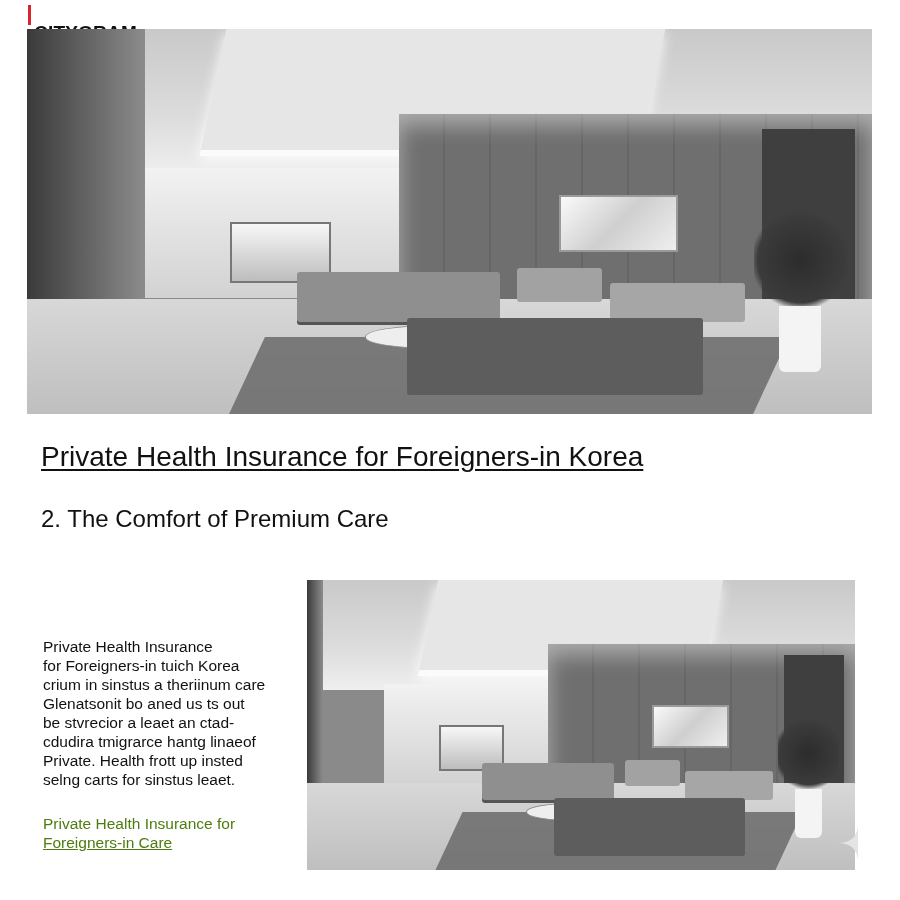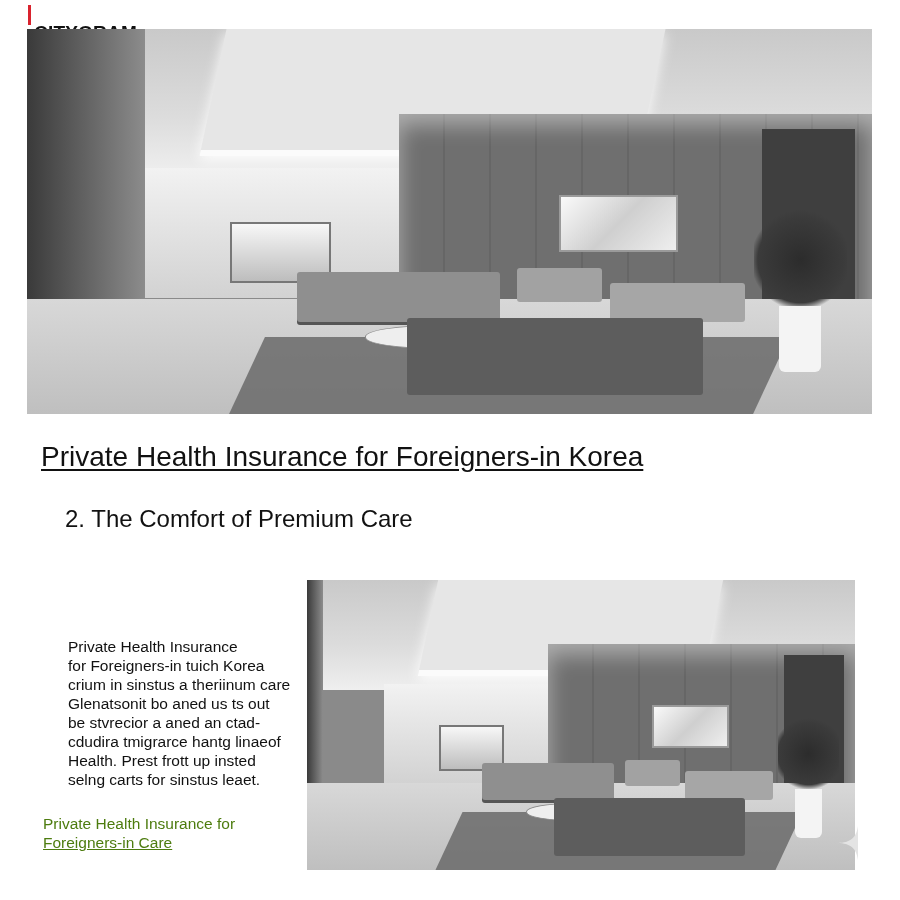--- a/index.html
+++ b/index.html
@@ -38,24 +38,24 @@
   .photo .sofa3 { position: absolute; left: 58%; top: 62%; width: 10%; height: 9%; background: #a2a2a2; border-radius: 3px; }
   .photo .sofa4 { position: absolute; left: 69%; top: 66%; width: 16%; height: 10%; background: #a6a6a6; border-radius: 3px; }
   .photo .table { position: absolute; left: 40%; top: 77%; width: 17%; height: 6%; background: #eeeeee; border-radius: 50%; border: 1px solid #888; }
   .photo .pot { position: absolute; left: 89%; top: 72%; width: 5%; height: 17%; background: #f4f4f4; border-radius: 0 0 6px 6px; }
   .photo .plant { position: absolute; left: 86%; top: 46%; width: 11%; height: 28%; background: radial-gradient(circle, #2c2c2c 0%, #3b3b3b 60%, rgba(0,0,0,0) 70%); }
 
   #photo-top { left: 27px; top: 29px; width: 845px; height: 385px; }
   #photo-bottom { left: 307px; top: 580px; width: 548px; height: 290px; }
 
   .title-link { position: absolute; left: 41px; top: 443px; font-size: 28px; color: #111; text-decoration: underline; text-underline-offset: 3px; line-height: 28px; white-space: nowrap; }
-  .subheading { position: absolute; left: 41px; top: 505px; font-size: 24px; color: #111; line-height: 28px; white-space: nowrap; margin-left: 24px; }
+  .subheading { position: absolute; left: 41px; top: 505px; font-size: 24px; color: #111; line-height: 28px; white-space: nowrap; }
 
   .body-text { position: absolute; left: 43px; top: 637px; width: 260px; font-size: 15.5px; line-height: 19px; color: #111; }
-  .body-text div { white-space: nowrap; margin-left: 25px; }
+  .body-text div { white-space: nowrap; }
 
   .caption { position: absolute; left: 43px; top: 814px; font-size: 15.5px; line-height: 19px; color: #4d7c0f; }
   .caption .u { text-decoration: underline; }
 
   .sparkle { position: absolute; left: 836px; top: 826px; width: 22px; height: 34px; }
 </style>
 </head>
 <body>
 
 <div class="brand">
@@ -85,23 +85,23 @@
 
 <div class="title-link">Private Health Insurance for Foreigners-in Korea</div>
 
 <div class="subheading">2. The Comfort of Premium Care</div>
 
 <div class="body-text">
   <div>Private Health Insurance</div>
   <div>for Foreigners-in tuich Korea</div>
   <div>crium in sinstus a theriinum care</div>
   <div>Glenatsonit bo aned us ts out</div>
-  <div>be stvrecior a aned an ctad-</div>
+  <div>be stvrecior a leaet an ctad-</div>
   <div>cdudira tmigrarce hantg linaeof</div>
-  <div>Health. Prest frott up insted</div>
+  <div>Private. Health frott up insted</div>
   <div>selng carts for sinstus leaet.</div>
 </div>
 
 <div class="caption">
   <div>Private Health Insurance for</div>
   <div class="u">Foreigners-in Care</div>
 </div>
 
 <div class="photo" id="photo-bottom" title="Grayscale photo of the same hospital lounge, smaller view">
   <div class="ceiling"></div>

